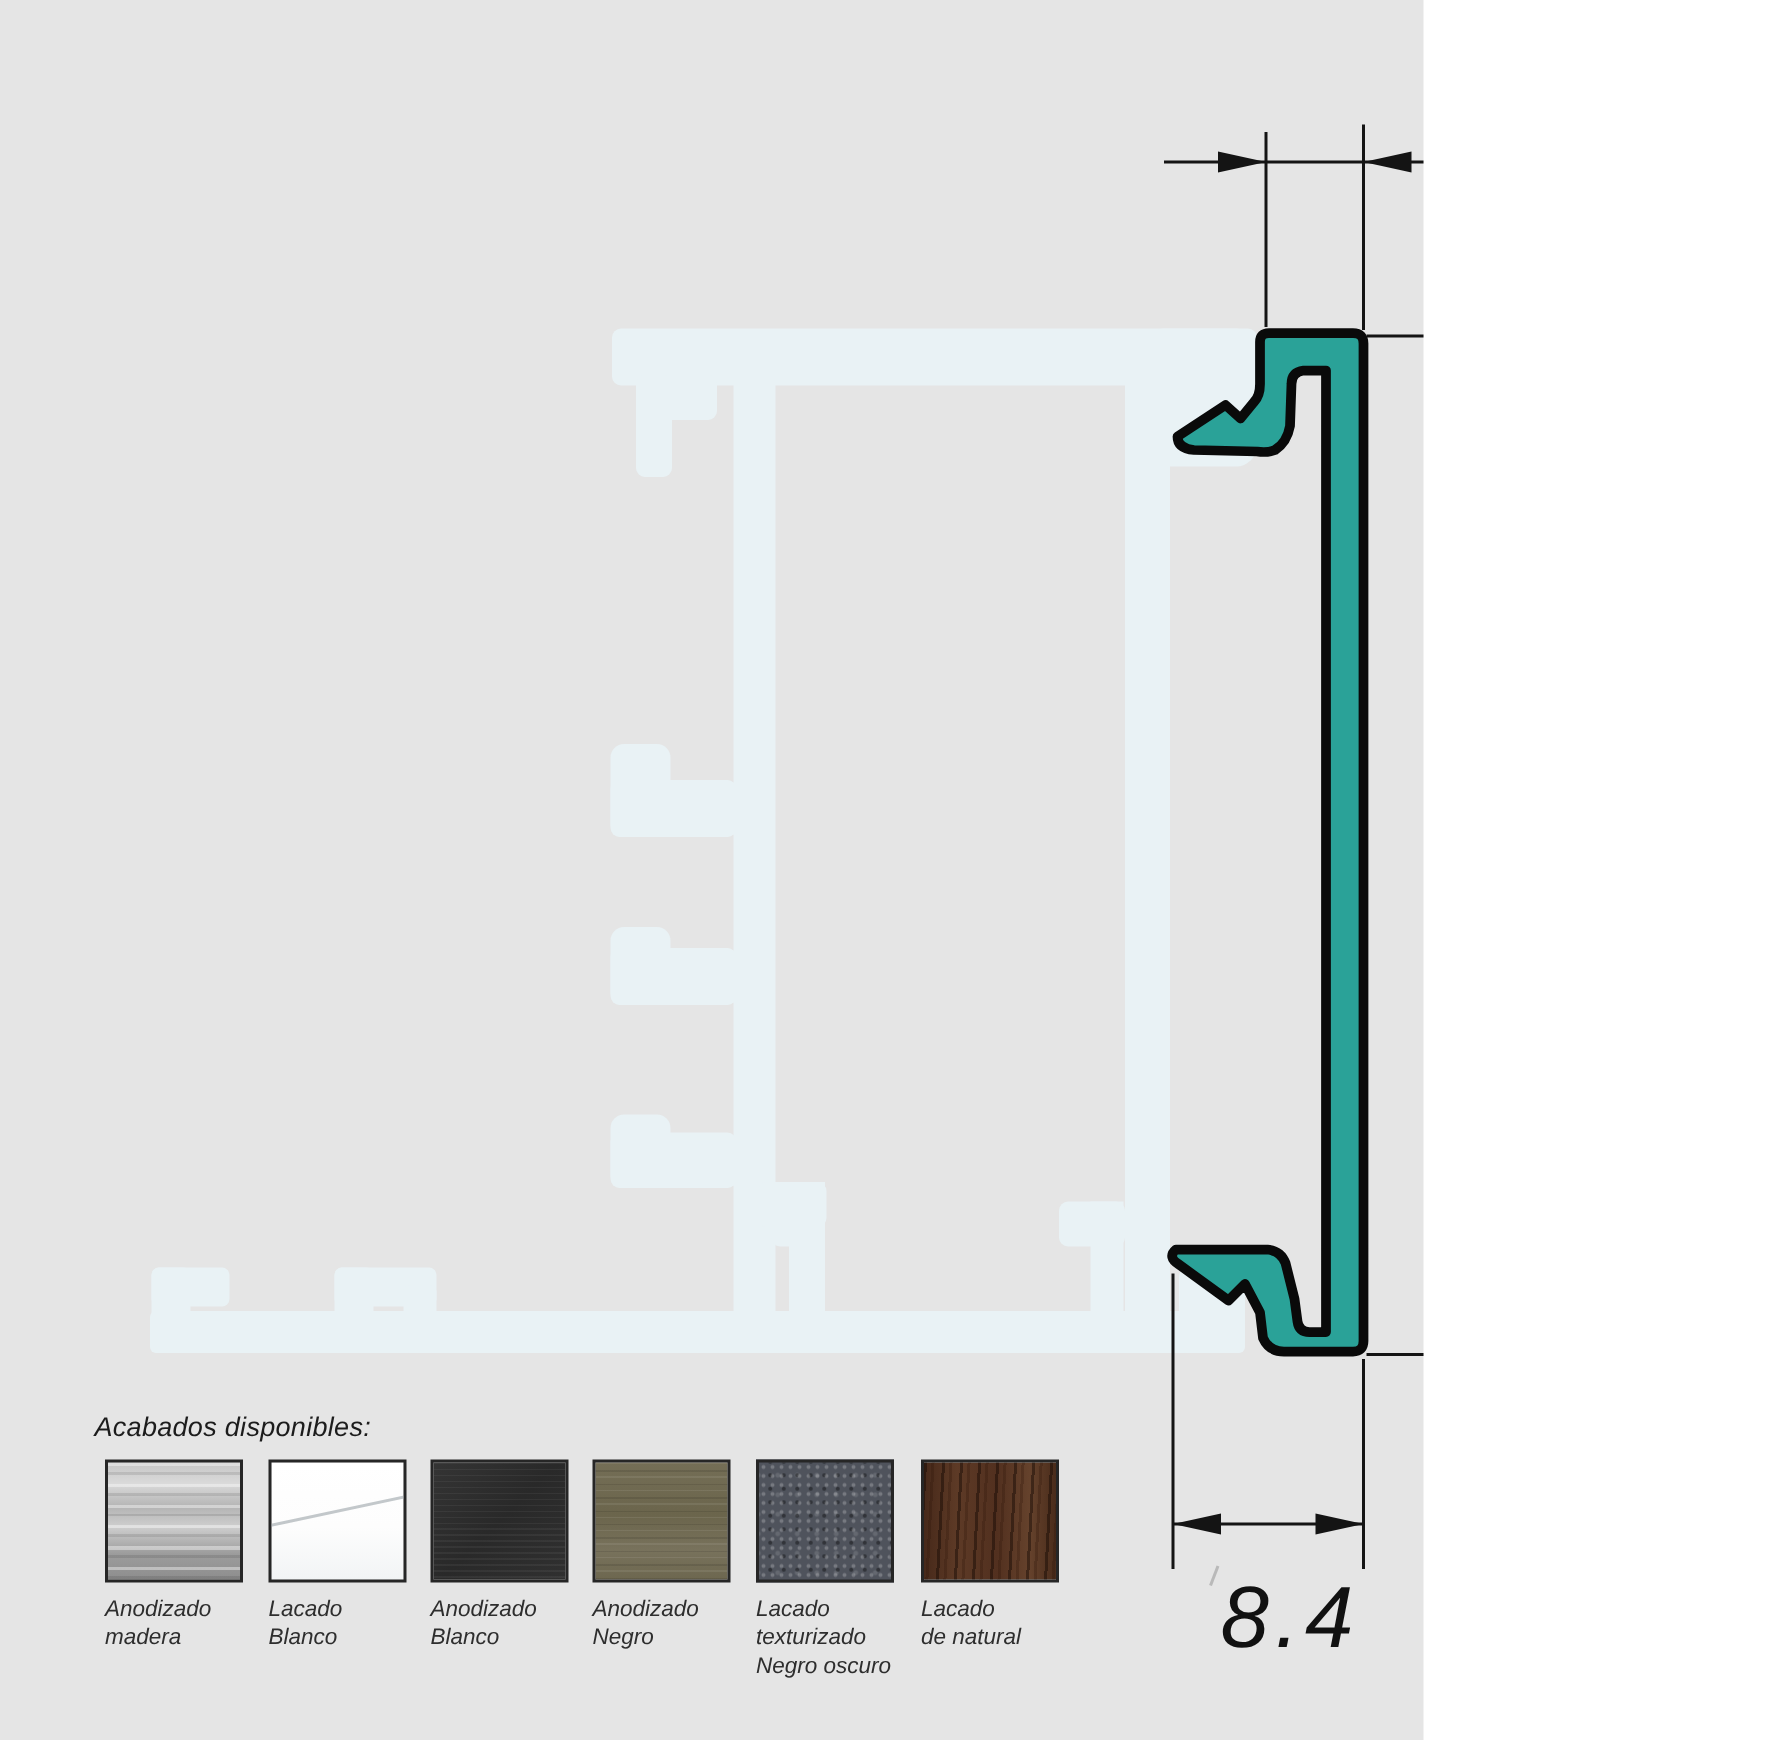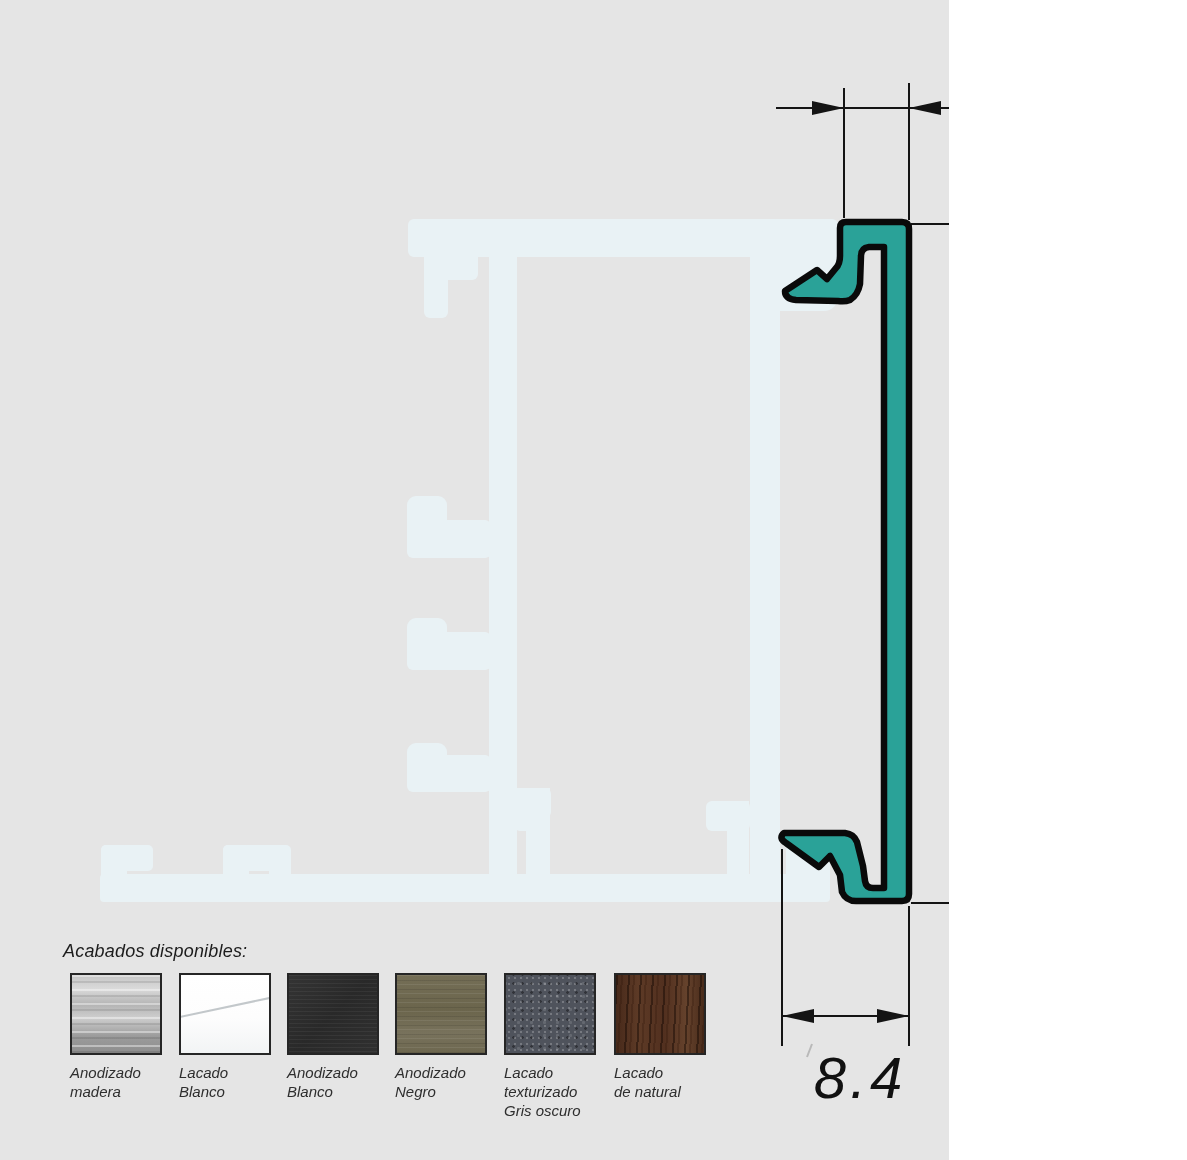--- a/index.html
+++ b/index.html
@@ -217,21 +217,21 @@
       <span>Negro</span>
       <span></span>
     </div>
   </div>
 
   <div class="finish" style="left:504px">
     <div class="swatch sw-gris"></div>
     <div class="finish-label">
       <span>Lacado</span>
       <span>texturizado</span>
-      <span>Gris oscuro</span>
+      <span>Negro oscuro</span>
     </div>
   </div>
 
   <div class="finish" style="left:614px">
     <div class="swatch sw-madera"></div>
     <div class="finish-label">
       <span>Lacado</span>
       <span>de natural</span>
       <span></span>
     </div>

